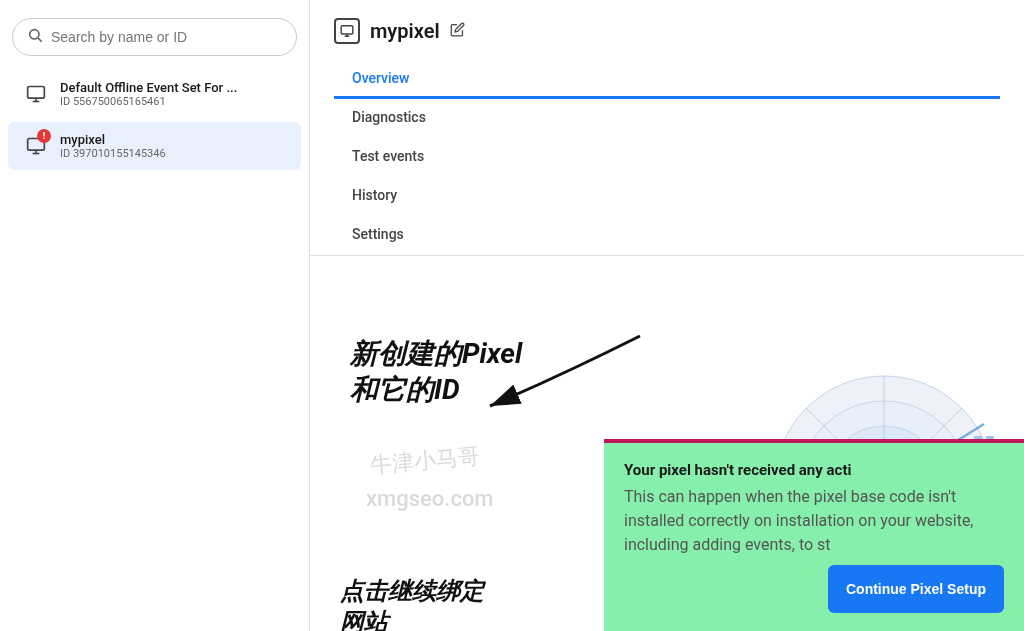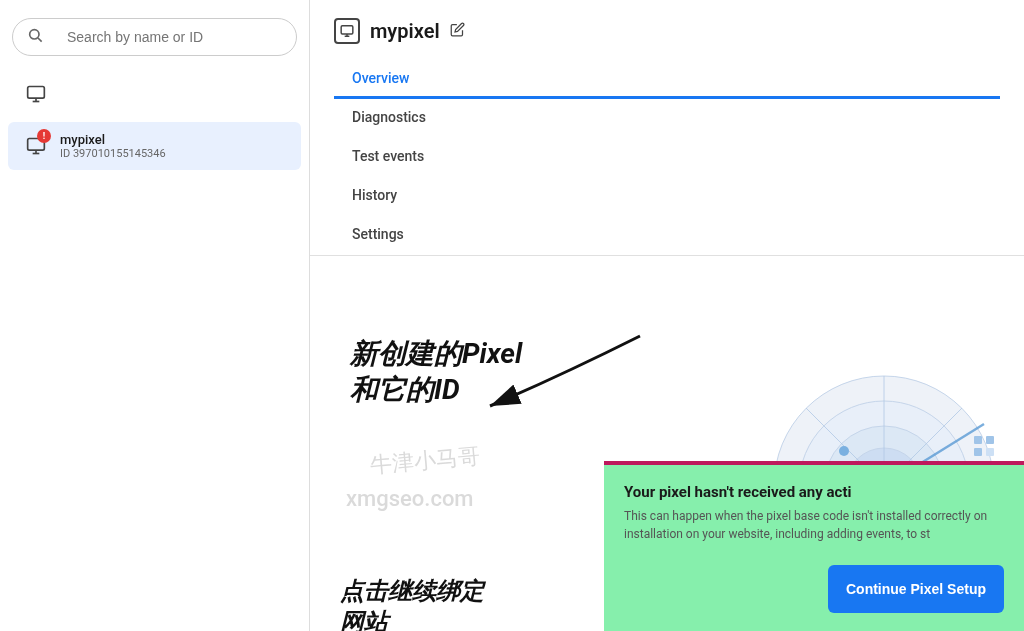--- a/index.html
+++ b/index.html
@@ -30,21 +30,21 @@
       padding-top: 10px;
     }
 
     .search-bar {
       display: flex;
       align-items: center;
       border: 1px solid #ccc;
       border-radius: 20px;
       padding: 8px 14px;
       margin: 8px 12px 12px 12px;
-      gap: 24px;
+      gap: 8px;
     }
 
     .search-bar input {
       border: none;
       outline: none;
       font-size: 14px;
       color: #333;
       width: 100%;
       background: transparent;
     }
@@ -213,21 +213,21 @@
       font-size: 22px;
       color: rgba(150,150,150,0.35);
       font-weight: 500;
       transform: rotate(-5deg);
       pointer-events: none;
     }
 
     .watermark-2 {
       position: absolute;
       top: 230px;
-      left: 36px;
+      left: 56px;
       font-size: 22px;
       color: rgba(150,150,150,0.35);
       font-weight: 500;
       pointer-events: none;
     }
 
     
     .arrow-1 {
       position: absolute;
       top: 60px;
@@ -263,24 +263,24 @@
     }
 
     .status-title {
       font-size: 15px;
       font-weight: 700;
       color: #1a1a1a;
       margin-bottom: 6px;
     }
 
     .status-desc {
-      font-size: 12px;
+      font-size: 16px;
       color: #555;
       line-height: 1.5;
-      margin-bottom: 22px;
+      margin-bottom: 8px;
     }
 
     .continue-btn {
       background: #1877f2;
       color: white;
       border: none;
       border-radius: 6px;
       padding: 16px 18px;
       font-size: 14px;
       font-weight: 600;
@@ -311,20 +311,24 @@
       <input type="text" placeholder="Search by name or ID" style="">
     </div>
 
     <div class="sidebar-item">
       <div class="sidebar-item-icon">
         <svg viewBox="0 0 24 24" fill="none" stroke="#444" stroke-width="2">
           <rect x="2" y="3" width="20" height="14" rx="2"></rect>
           <line x1="8" y1="21" x2="16" y2="21"></line>
           <line x1="12" y1="17" x2="12" y2="21"></line>
         </svg>
+      </div>
+      <div class="sidebar-item-text">
+        <span class="sidebar-item-name">Default Offline Event Set For ...</span>
+        <span class="sidebar-item-id">ID 556750065165461</span>
       </div>
     </div>
 
     <div class="sidebar-item active">
       <div class="sidebar-item-icon" style="position:relative;">
         <svg viewBox="0 0 24 24" fill="none" stroke="#444" stroke-width="2">
           <rect x="2" y="3" width="20" height="14" rx="2"></rect>
           <line x1="8" y1="21" x2="16" y2="21"></line>
           <line x1="12" y1="17" x2="12" y2="21"></line>
         </svg>

